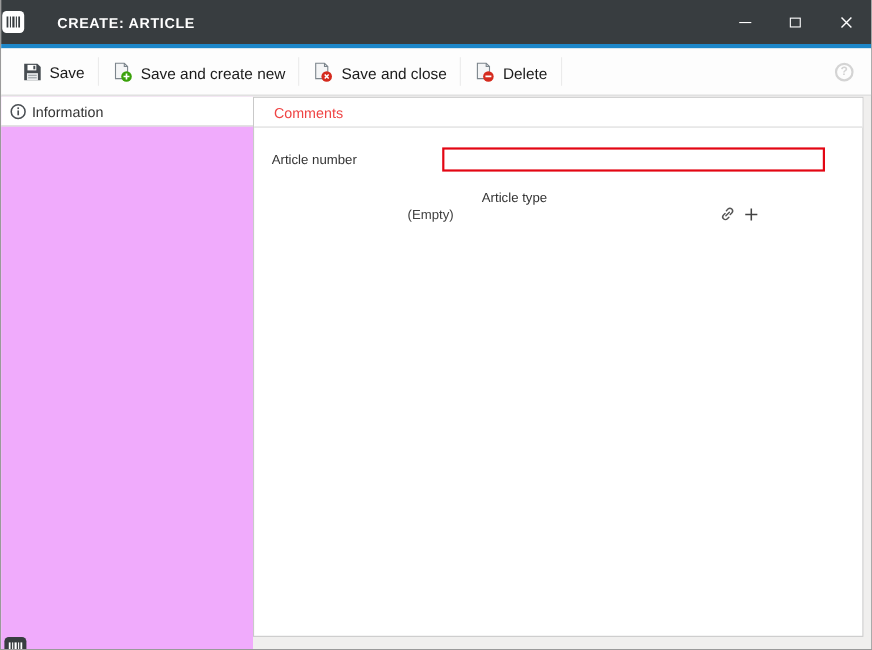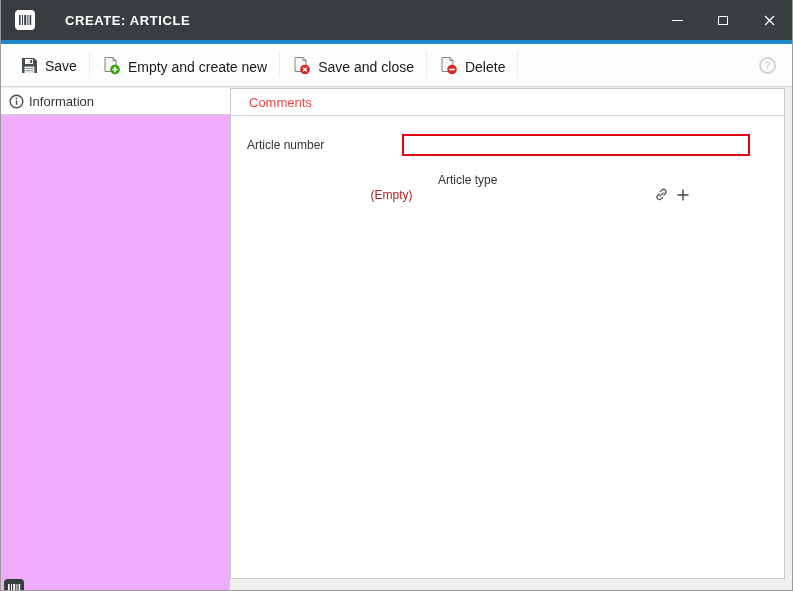--- a/index.html
+++ b/index.html
@@ -5,21 +5,20 @@
   * { box-sizing: border-box; margin: 0; padding: 0; }
   html,body { background:#d8d8d8; font-family:"Liberation Sans", sans-serif; }
   .window{
     position:relative; width:793px; height:591px;
     background:#f0efee; border:1px solid #9a9a9a; border-top:none;
     overflow:hidden;
   }
   
   .titlebar{
     height:40px; background:#383d40; display:flex; align-items:center;
-    padding-left:13px;
   }
   .app-icon{ display:flex; }
   .title{
     margin-left:29px; color:#ffffff; font-size:13px; font-weight:600;
     letter-spacing:.6px;
   }
   .win-controls{ margin-left:auto; display:flex; height:100%; }
   .win-btn{
     width:46px; height:100%; display:flex; align-items:center; justify-content:center;
     cursor:pointer; background:transparent; border:none;
@@ -75,21 +74,21 @@
   }
   .form{ padding:10px 0 0 16px; }
   .row{ display:flex; align-items:center; margin-bottom:9px; height:38px; }
   .row.gap{ margin-top:3px;flex-direction:column; }
   .flabel{ width:155px; font-size:12px; color:#333; }
   .finput{
     width:348px; height:22px; border:2px solid #e30613; background:#fff;
     padding:0 4px; font-size:12px; font-family:inherit; outline:none;
   }
   .lookup{ width:348px; display:flex; align-items:center; }
-  .empty-val{ flex:1; padding-left:29px; font-size:12px; color:#b91c1c; cursor:pointer; }
+  .empty-val{ flex:1; padding-left:29px; font-size:12px; color:#404040; cursor:pointer; }
   .licon{ display:flex; align-items:center; margin-left:7px; cursor:pointer; }
   
   .bg-icon{
     position:absolute; left:2px; bottom:0; width:22px; height:12px; overflow:hidden;
   }
 </style>
 </head>
 <body>
 
 <div class="window">
@@ -145,21 +144,21 @@
 
     <button class="tool-btn">
       <span class="ticon">
         <svg width="19" height="19" viewBox="0 0 19 19">
           <path d="M3 1.5 h8 l3 3 v11 h-11 z" fill="#f4f5f6" stroke="#7c858c"></path>
           <path d="M11 1.5 v3 h3" fill="none" stroke="#7c858c"></path>
           <circle cx="13" cy="13.5" r="4.8" fill="#3aa10a"></circle>
           <path d="M13 10.8 v5.4 M10.3 13.5 h5.4" stroke="#ffffff" stroke-width="1.5"></path>
         </svg>
       </span>
-      <span>Empty and create new</span>
+      <span>Save and create new</span>
     </button>
 
     <div class="tsep"></div>
 
     <button class="tool-btn">
       <span class="ticon">
         <svg width="19" height="19" viewBox="0 0 19 19">
           <path d="M3 1.5 h8 l3 3 v11 h-11 z" fill="#f4f5f6" stroke="#7c858c"></path>
           <path d="M11 1.5 v3 h3" fill="none" stroke="#7c858c"></path>
           <circle cx="13" cy="13.5" r="4.8" fill="#d52b1e"></circle>

